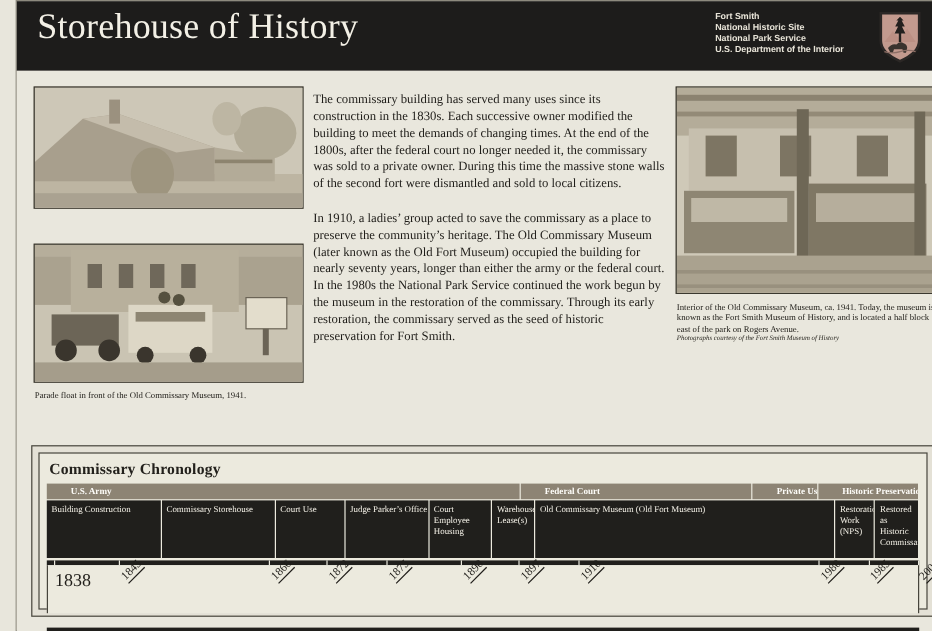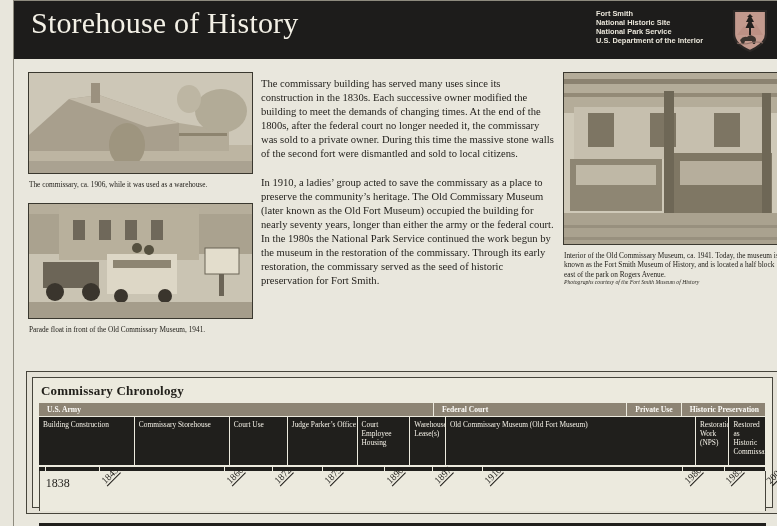--- a/index.html
+++ b/index.html
@@ -102,21 +102,21 @@
   #era-row{
     position:relative;height:13px;width:100%;
     display:flex;
   }
   .era{
     background:#8d8474;
     color:#fdfcf8;
     font-size:7.6px;font-weight:bold;
     font-family:"Liberation Serif", serif;
     line-height:13px;
-    padding-left:8px;
+    padding-left:20px;
     box-sizing:border-box;
     margin-right:1px;
     overflow:hidden;white-space:nowrap;
   }
   #phase-row{
     position:relative;height:48px;width:100%;
     display:flex;margin-top:1px;
   }
   .phase{
     background:#201f1c;
@@ -150,21 +150,21 @@
     position:absolute;top:7px;
     font-size:9.6px;color:#1f1d19;
     font-family:"Liberation Serif", serif;
     transform:rotate(-45deg);
     transform-origin:left top;
     border-bottom:1px solid #1f1d19;
     padding-bottom:0px;
     white-space:nowrap;
   }
   .date.flat{
-    transform:none;border-bottom:none;top:5px;font-size:12px;
+    transform:none;border-bottom:none;top:5px;font-size:15px;
   }
   #tl-bottom{
     position:absolute;left:0;bottom:0;width:100%;height:4px;
     background:#201f1c;
   }
 </style>
 </head>
 <body>
 
 <div id="panel">
@@ -206,21 +206,20 @@
         <rect x="62" y="10" width="9" height="20" fill="#9b917f"></rect>
         <path d="M150 50 L200 58 L200 78 L150 78 Z" fill="#b3ab98"></path>
         <circle cx="186" cy="36" r="22" fill="#a9a header" opacity="0"></circle>
         <ellipse cx="192" cy="38" rx="26" ry="22" fill="#b2ab97"></ellipse>
         <ellipse cx="160" cy="26" rx="12" ry="14" fill="#bdb6a3"></ellipse>
         <ellipse cx="98" cy="72" rx="18" ry="22" fill="#9e957f"></ellipse>
         <rect y="88" width="225" height="14" fill="#aaa291"></rect>
         <rect x="150" y="60" width="48" height="3" fill="#8d846f"></rect>
       </svg>
     </div>
-    <div class="caption" id="cap-warehouse">The commissary, ca. 1906, while it was used as a warehouse.</div>
 
     <div class="photo" id="photo-parade">
       <svg width="225" height="116" viewBox="0 0 225 116" preserveAspectRatio="none">
         <rect width="225" height="116" fill="#cac4b3"></rect>
         <rect y="0" width="225" height="50" fill="#b6ae9b"></rect>
         <rect x="0" y="10" width="225" height="40" fill="#aaa28f"></rect>
 
         <rect x="30" y="4" width="140" height="52" fill="#b8b09c"></rect>
         <rect x="44" y="16" width="12" height="20" fill="#6f685a"></rect>
         <rect x="70" y="16" width="12" height="20" fill="#6f685a"></rect>

